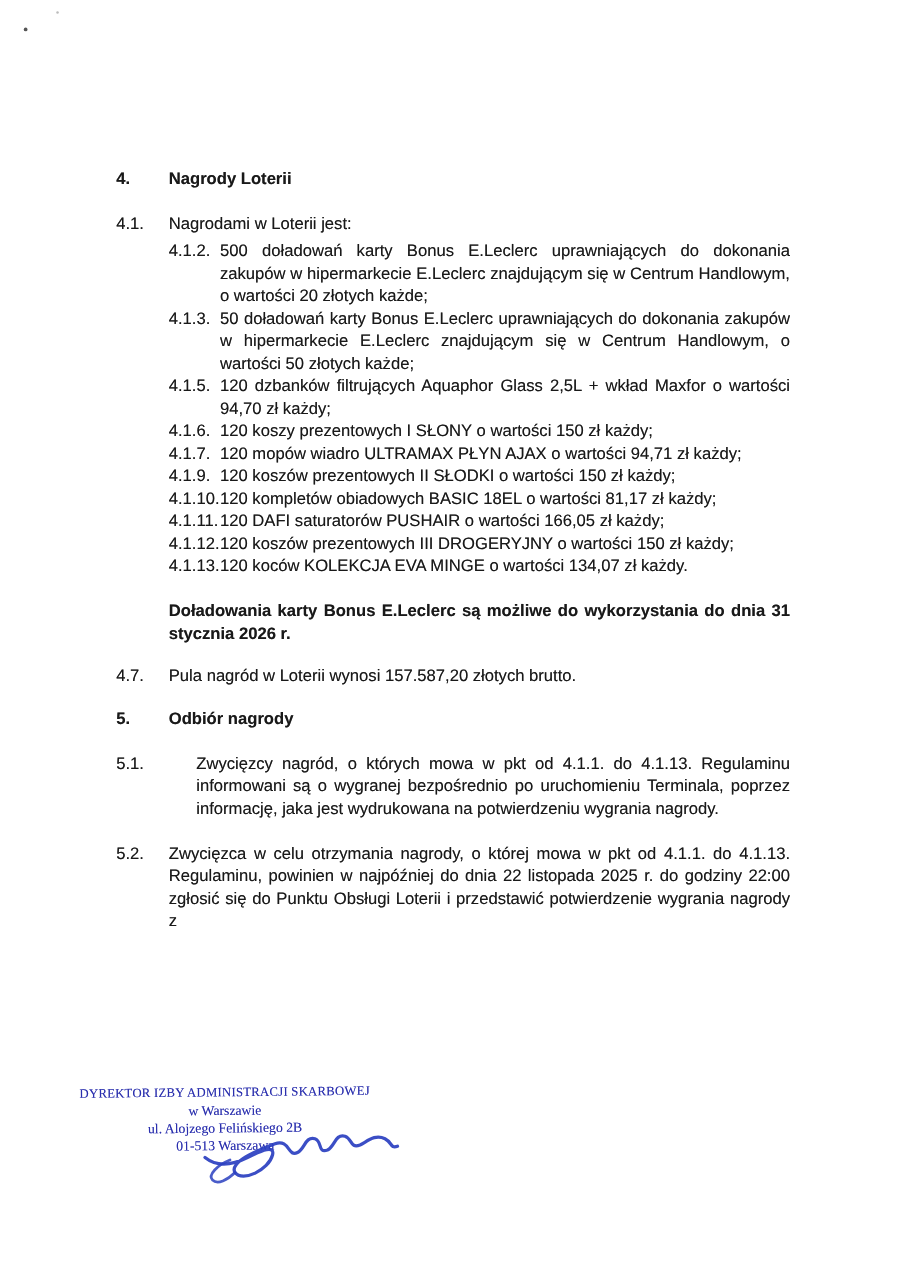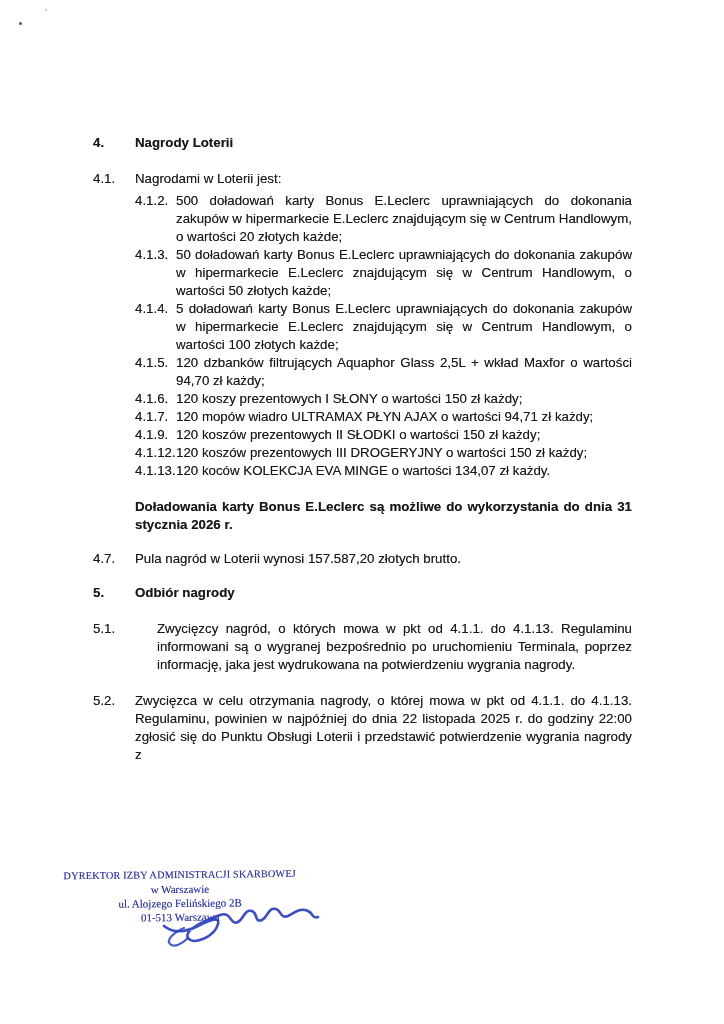--- a/index.html
+++ b/index.html
@@ -92,38 +92,42 @@
     <div class="prizes">
       <div class="prize">
         <span class="pnum">4.1.2.</span>
         <span class="ptext">500 doładowań karty Bonus E.Leclerc uprawniających do dokonania zakupów w hipermarkecie E.Leclerc znajdującym się w Centrum Handlowym, o wartości 20 złotych każde;</span>
       </div>
       <div class="prize">
         <span class="pnum">4.1.3.</span>
         <span class="ptext">50 doładowań karty Bonus E.Leclerc uprawniających do dokonania zakupów w hipermarkecie E.Leclerc znajdującym się w Centrum Handlowym, o wartości 50 złotych każde;</span>
       </div>
       <div class="prize">
-        <span class="pnum">4.1.4.</span>
-        <span class="ptext">5 doładowań karty Bonus E.Leclerc uprawniających do dokonania zakupów w hipermarkecie E.Leclerc znajdującym się w Centrum Handlowym, o wartości 100 złotych każde;</span>
-      </div>
-      <div class="prize">
         <span class="pnum">4.1.5.</span>
         <span class="ptext">120 dzbanków filtrujących Aquaphor Glass 2,5L + wkład Maxfor o wartości 94,70 zł każdy;</span>
       </div>
       <div class="prize">
         <span class="pnum">4.1.6.</span>
         <span class="ptext">120 koszy prezentowych I SŁONY o wartości 150 zł każdy;</span>
       </div>
       <div class="prize">
         <span class="pnum">4.1.7.</span>
         <span class="ptext">120 mopów wiadro ULTRAMAX PŁYN AJAX o wartości 94,71 zł każdy;</span>
       </div>
       <div class="prize">
         <span class="pnum">4.1.9.</span>
         <span class="ptext">120 koszów prezentowych II SŁODKI o wartości 150 zł każdy;</span>
+      </div>
+      <div class="prize">
+        <span class="pnum">4.1.10.</span>
+        <span class="ptext">120 kompletów obiadowych BASIC 18EL o wartości 81,17 zł każdy;</span>
+      </div>
+      <div class="prize">
+        <span class="pnum">4.1.11.</span>
+        <span class="ptext">120 DAFI saturatorów PUSHAIR o wartości 166,05 zł każdy;</span>
       </div>
       <div class="prize">
         <span class="pnum">4.1.12.</span>
         <span class="ptext">120 koszów prezentowych III DROGERYJNY o wartości 150 zł każdy;</span>
       </div>
       <div class="prize">
         <span class="pnum">4.1.13.</span>
         <span class="ptext">120 koców KOLEKCJA EVA MINGE o wartości 134,07 zł każdy.</span>
       </div>
     </div>

